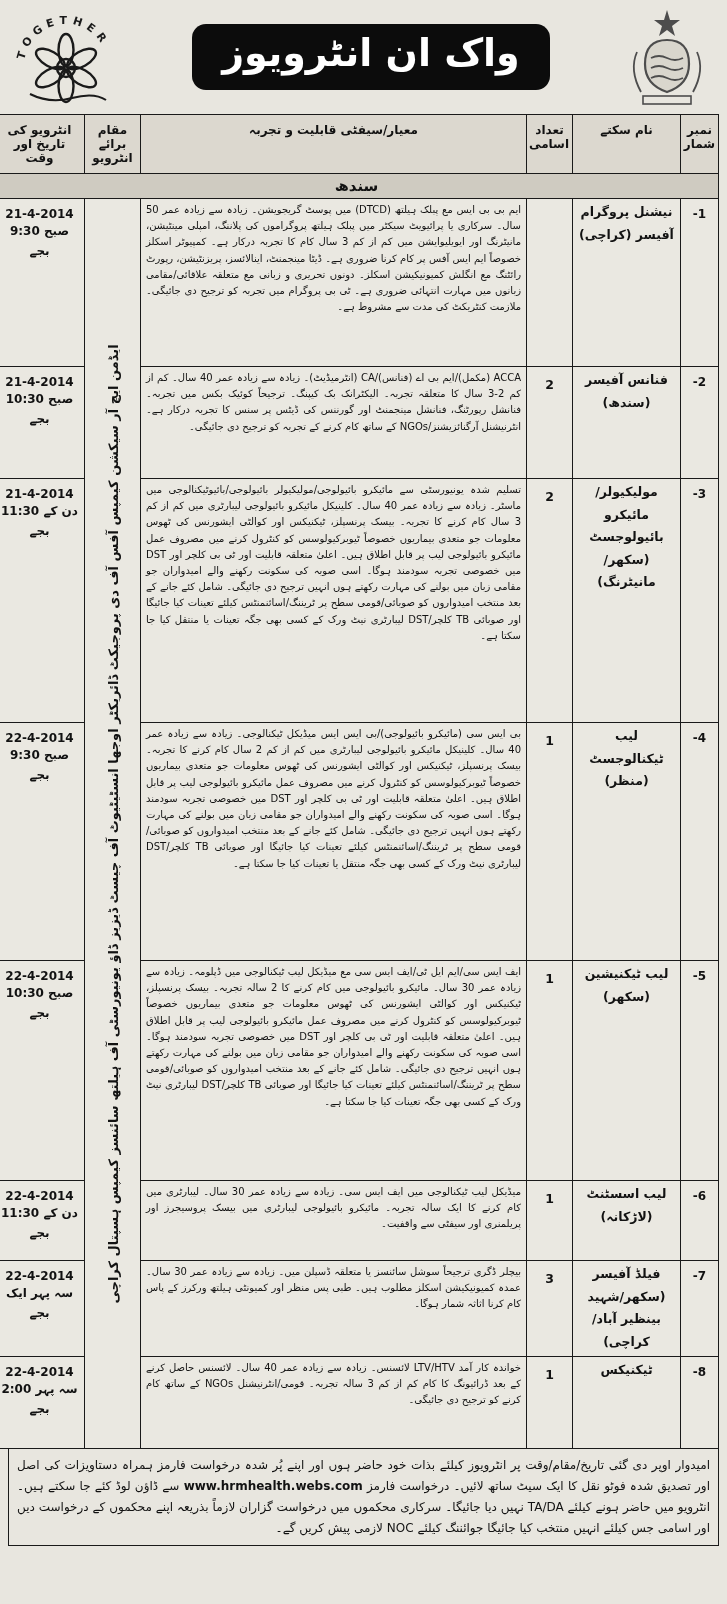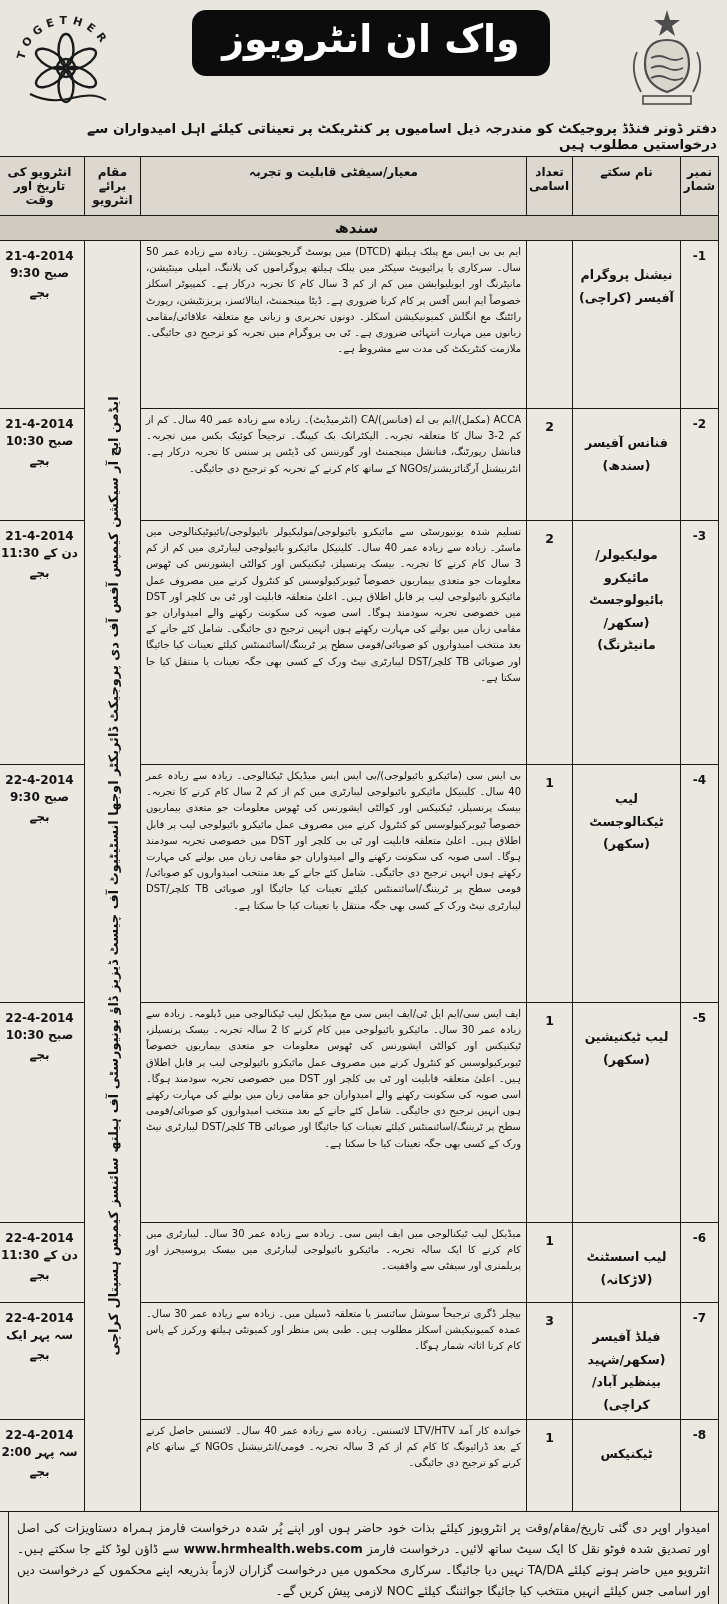--- a/index.html
+++ b/index.html
@@ -11,33 +11,33 @@
     color:#121212;
   }
   .page { width:727px; min-height:1604px; padding:6px 8px 4px; direction:rtl; }
 
   
   .top { display:flex; direction:ltr; align-items:flex-start; justify-content:space-between; padding:2px 2px 0 2px; }
   .logo-wrap { width:115px; }
   .emblem-wrap { width:100px; text-align:center; }
   .title-box {
     background:#0c0c0c; color:#ffffff; border-radius:14px;
-    padding:8px 30px 14px 30px; margin-top:2px; align-self:flex-start;
+    padding:8px 30px 14px 30px; margin-top:16px; align-self:flex-start;
   }
   .title-box .t { font-size:38px; font-weight:bold; line-height:1.15; white-space:nowrap; }
 
   .intro { font-size:13.5px; font-weight:bold; text-align:right; padding:6px 2px 4px 2px; }
 
   
   table.jobs { width:100%; border-collapse:collapse; table-layout:fixed; background:#eae8e1; }
   .jobs th, .jobs td { border:1px solid #1a1a1a; vertical-align:top; padding:3px 5px; }
   .jobs th { background:#dcd8cf; font-size:12px; font-weight:bold; padding:8px 3px; }
   .section-row td { background:#cfcbc1; text-align:center; font-weight:bold; font-size:15px; padding:3px; }
   td.serial { text-align:center; font-weight:bold; font-size:12px; direction:ltr; padding-top:8px; }
-  td.post   { text-align:center; font-weight:bold; font-size:12.5px; padding-top:23px; line-height:1.8; }
+  td.post   { text-align:center; font-weight:bold; font-size:12.5px; padding-top:2px; line-height:1.8; }
   td.count  { text-align:center; font-weight:bold; font-size:12.5px; padding-top:10px; }
   td.criteria { font-size:10px; line-height:1.62; text-align:justify; }
   td.venue-cell { position:relative; overflow:hidden; padding:0; }
   .venue-rot {
     position:absolute; top:50%; left:50%; width:1200px;
     transform:translate(-50%,-50%) rotate(-90deg);
     text-align:center; font-weight:bold; font-size:13px; white-space:nowrap; letter-spacing:1px;
   }
   td.dt { text-align:center; font-weight:bold; font-size:12px; padding-top:8px; }
   td.dt .date { direction:ltr; }
@@ -106,21 +106,20 @@
           <path d="M 30,60 Q 38,56 46,60 T 62,60"></path>
           <path d="M 30,70 Q 38,66 46,70 T 62,70"></path>
           <path d="M 16,44 Q 8,62 20,84"></path>
           <path d="M 76,44 Q 84,62 72,84"></path>
         </g>
         <rect x="22" y="88" width="48" height="8" fill="none" stroke="#4d4d4d" stroke-width="1.6"></rect>
       </svg>
     </div>
   </div>
 
-  <div class="intro">دفتر ڈونر فنڈڈ پروجیکٹ کو مندرجہ ذیل اسامیوں پر کنٹریکٹ پر تعیناتی کیلئے اہل امیدواران سے درخواستیں مطلوب ہیں</div>
 
   <table class="jobs">
     <colgroup>
       <col style="width:38px">
         <col style="width:108px">
         <col style="width:46px">
       <col style="width:386px">
         <col style="width:56px">
         <col style="width:90px">
     </colgroup>
@@ -168,21 +167,21 @@
       <td class="count">2</td>
       <td class="criteria">تسلیم شدہ یونیورسٹی سے مائیکرو بائیولوجی/مولیکیولر بائیولوجی/بائیوٹیکنالوجی میں ماسٹر۔ زیادہ سے زیادہ عمر 40 سال۔ کلینیکل مائیکرو بائیولوجی لیبارٹری میں کم از کم 3 سال کام کرنے کا تجربہ۔ بیسک پرنسپلز، ٹیکنیکس اور کوالٹی ایشورنس کی ٹھوس معلومات جو متعدی بیماریوں خصوصاً ٹیوبرکیولوسس کو کنٹرول کرنے میں مصروف عمل مائیکرو بائیولوجی لیب پر قابل اطلاق ہیں۔ اعلیٰ متعلقہ قابلیت اور ٹی بی کلچر اور DST میں خصوصی تجربہ سودمند ہوگا۔ اسی صوبہ کی سکونت رکھنے والے امیدواران جو مقامی زبان میں بولنے کی مہارت رکھتے ہوں انہیں ترجیح دی جائیگی۔ شامل کئے جانے کے بعد منتخب امیدواروں کو صوبائی/قومی سطح پر ٹریننگ/اسائنمنٹس کیلئے تعینات کیا جائیگا اور صوبائی TB کلچر/DST لیبارٹری نیٹ ورک کے کسی بھی جگہ تعینات یا منتقل کیا جا سکتا ہے۔</td>
       <td class="dt">
         <div class="date">21-4-2014</div>
         <div class="time">دن کے 11:30 بجے</div>
       </td>
     </tr>
 
     <tr style="height:238px">
       <td class="serial">-4</td>
-      <td class="post">لیب ٹیکنالوجسٹ (سکھر)</td>
+      <td class="post">لیب ٹیکنالوجسٹ (منظر)</td>
       <td class="count">1</td>
       <td class="criteria">بی ایس سی (مائیکرو بائیولوجی)/بی ایس ایس میڈیکل ٹیکنالوجی۔ زیادہ سے زیادہ عمر 40 سال۔ کلینیکل مائیکرو بائیولوجی لیبارٹری میں کم از کم 2 سال کام کرنے کا تجربہ۔ بیسک پرنسپلز، ٹیکنیکس اور کوالٹی ایشورنس کی ٹھوس معلومات جو متعدی بیماریوں خصوصاً ٹیوبرکیولوسس کو کنٹرول کرنے میں مصروف عمل مائیکرو بائیولوجی لیب پر قابل اطلاق ہیں۔ اعلیٰ متعلقہ قابلیت اور ٹی بی کلچر اور DST میں خصوصی تجربہ سودمند ہوگا۔ اسی صوبہ کی سکونت رکھنے والے امیدواران جو مقامی زبان میں بولنے کی مہارت رکھتے ہوں انہیں ترجیح دی جائیگی۔ شامل کئے جانے کے بعد منتخب امیدواروں کو صوبائی/قومی سطح پر ٹریننگ/اسائنمنٹس کیلئے تعینات کیا جائیگا اور صوبائی TB کلچر/DST لیبارٹری نیٹ ورک کے کسی بھی جگہ منتقل یا تعینات کیا جا سکتا ہے۔</td>
       <td class="dt">
         <div class="date">22-4-2014</div>
         <div class="time">صبح 9:30 بجے</div>
       </td>
     </tr>
 
     <tr style="height:220px">
       <td class="serial">-5</td>

